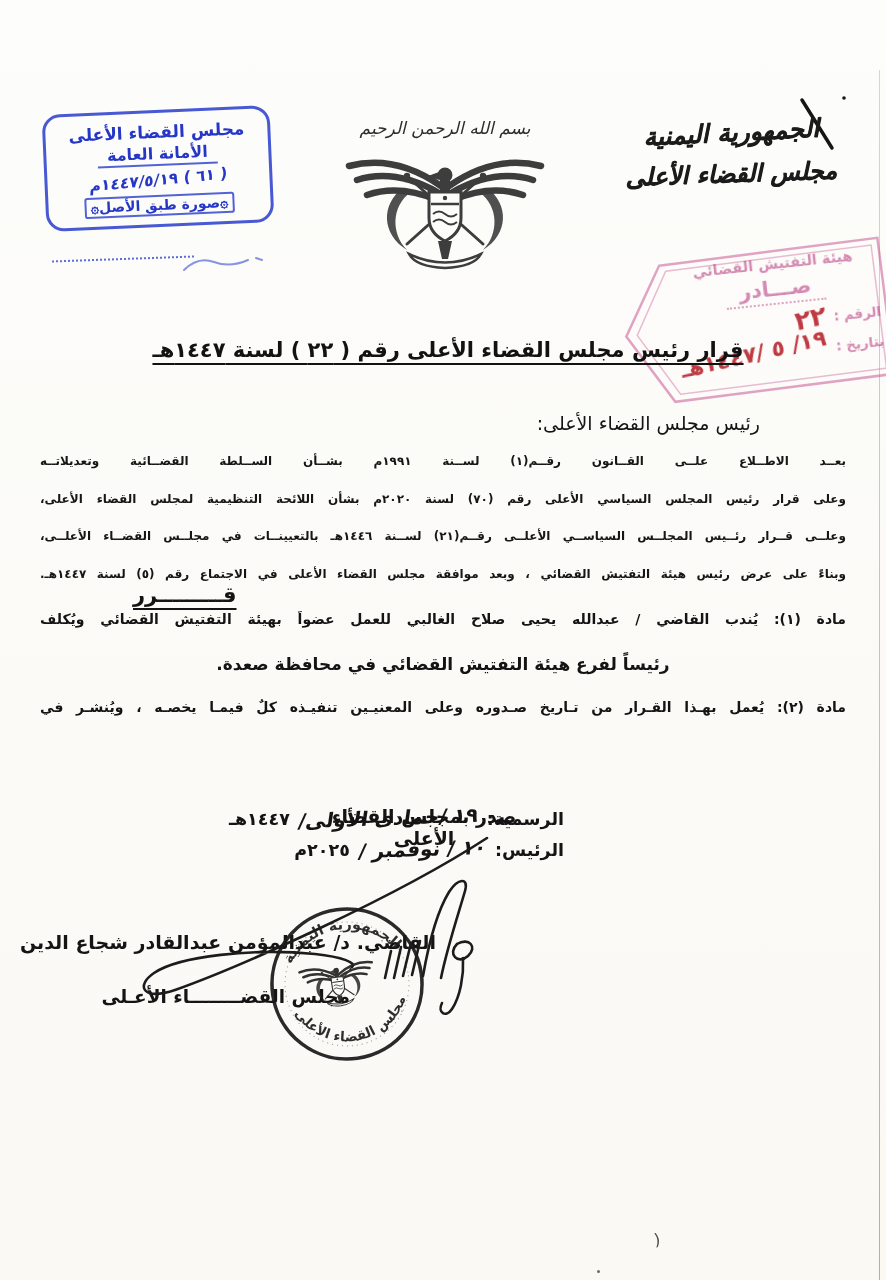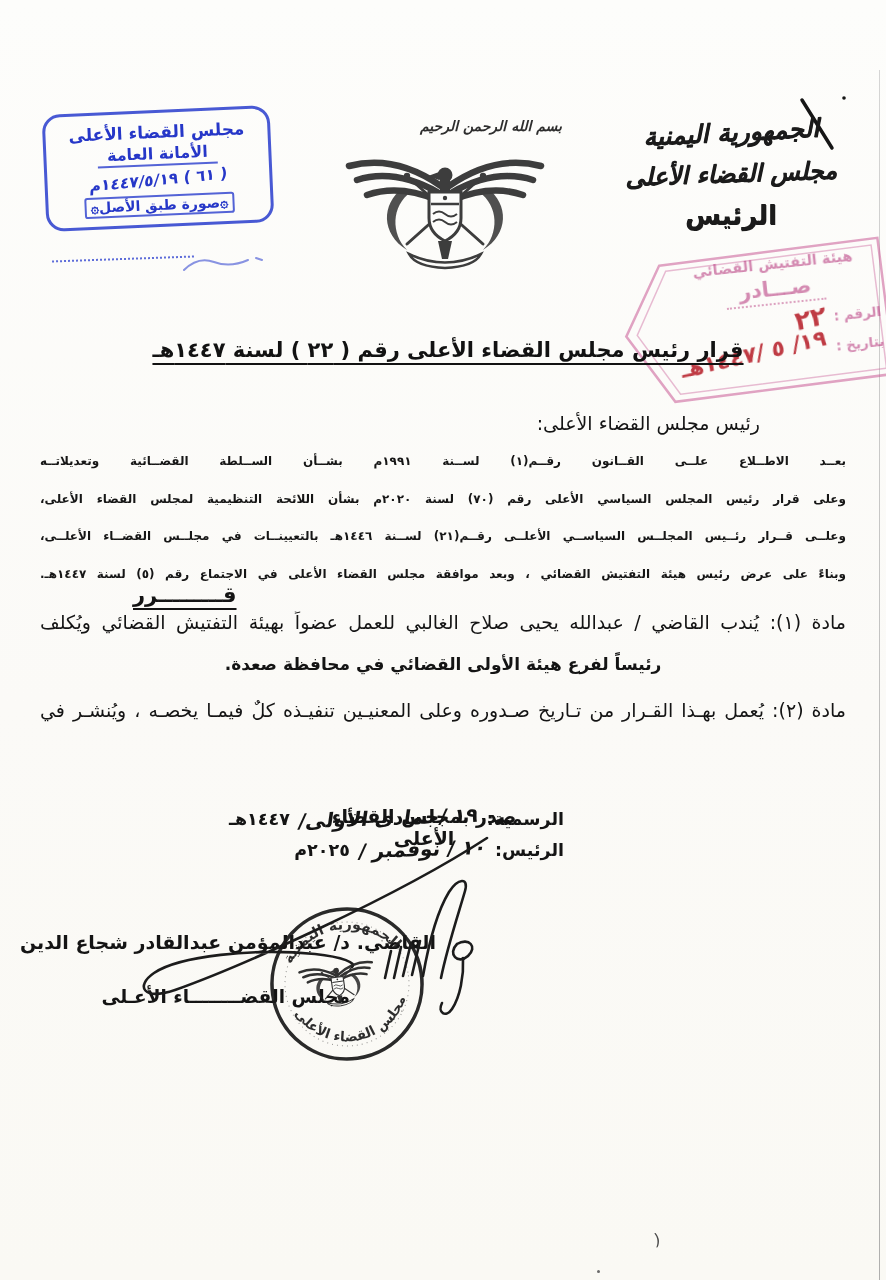--- a/index.html
+++ b/index.html
@@ -13,21 +13,21 @@
   .abs{position:absolute;}
   .rtl{direction:rtl;unicode-bidi:isolate;}
 
   
   .letterhead{right:30px;top:118px;width:250px;text-align:center;color:#1b1b1b;}
   .letterhead .lh1{font-size:25px;font-weight:bold;font-style:italic;transform:rotate(-3deg);text-shadow:.4px .4px 0 #1b1b1b;}
   .letterhead .lh2{font-size:24px;font-weight:bold;font-style:italic;margin-top:13px;transform:rotate(-2deg);text-shadow:.5px .5px 0 #1b1b1b;}
   .letterhead .lh3{font-size:26px;font-weight:bold;margin-top:12px;letter-spacing:3px;text-shadow:.5px .5px 0 #1b1b1b;}
 
   
-  .bismillah{left:328px;top:118px;width:234px;text-align:right;font-size:14px;font-weight:bold;font-style:italic;color:#2e2e2e;}
+  .bismillah{left:328px;top:118px;width:234px;text-align:center;font-size:17px;font-weight:normal;font-style:italic;color:#2e2e2e;}
   .eagle-svg{left:333px;top:146px;width:224px;height:130px;color:#3d3d3d;}
 
   
   .copy-stamp{
     left:44px;top:110px;width:214px;transform:rotate(-2.5deg);
     border:3.5px solid rgba(40,60,205,.85);border-radius:18px;
     padding:9px 4px 8px;text-align:center;color:#2637c8;
   }
   .copy-stamp .cs1{font-size:17px;font-weight:bold;}
   .copy-stamp .cs2{font-size:16px;font-weight:bold;display:inline-block;border-bottom:2px solid rgba(40,60,205,.8);padding:0 10px 1px;margin-top:2px;}
@@ -48,21 +48,21 @@
   .hand-red.date{font-size:22px;letter-spacing:1px;}
 
   
   .title-block{left:128px;top:331px;width:640px;text-align:center;font-size:21px;font-weight:bold;line-height:1.85;color:#121212;}
   .title-block .uline{text-decoration:underline;text-decoration-thickness:2px;text-underline-offset:6px;white-space:nowrap;}
   .salutation{right:126px;top:412px;font-size:19px;font-weight:normal;}
   .preamble{left:40px;top:443px;width:806px;font-size:12px;font-weight:bold;color:#161616;}
   .preamble div{height:37.5px;line-height:37.5px;text-align:justify;text-align-last:justify;overflow:hidden;}
   .decree-word{left:133px;top:583px;width:620px;text-align:left;font-size:21px;font-weight:bold;}
   .decree-word span{text-decoration:underline;text-decoration-thickness:2px;text-underline-offset:6px;}
-  .art-just{left:40px;width:806px;font-size:19px;font-weight:normal;text-align:justify;text-align-last:justify;height:30px;overflow:hidden;}
+  .art-just{left:40px;width:806px;font-size:14px;font-weight:bold;text-align:justify;text-align-last:justify;height:30px;overflow:hidden;}
   .art-center{left:40px;width:806px;font-size:17px;font-weight:bold;text-align:center;}
 
   
   .issued-heading{left:318px;top:805px;width:212px;text-align:center;font-size:19px;font-weight:bold;}
   .date-line{right:322px;font-size:17.5px;font-weight:bold;white-space:nowrap;}
   .hand{font-size:20px;font-weight:600;display:inline-block;transform:skewX(-10deg) rotate(-2deg);margin:0 3px;}
 
   
   .sig-svg{left:55px;top:826px;width:470px;height:205px;z-index:4;}
   .sig-name{left:48px;top:931px;width:388px;font-size:19px;font-weight:bold;text-align:left;white-space:nowrap;z-index:2;}
@@ -123,21 +123,20 @@
   <div class="abs scan-edge"></div>
 
   <svg class="abs pen-stroke" viewBox="0 0 64 64">
     <line x1="10" y1="8" x2="40" y2="56" stroke="#161616" stroke-width="3.5" stroke-linecap="round"></line>
     <circle cx="52" cy="6" r="1.8" fill="#161616"></circle>
   </svg>
 
   <div class="abs letterhead rtl">
     <div class="lh1">الجمهورية اليمنية</div>
     <div class="lh2">مجلس القضاء الأعلى</div>
-    <div class="lh3">الرئيس</div>
   </div>
 
   <div class="abs bismillah rtl">بسم الله الرحمن الرحيم</div>
   <svg class="abs eagle-svg" viewBox="0 0 200 130">
     <use href="#emblem"></use>
   </svg>
 
   <div class="abs copy-stamp rtl">
     <div class="cs1">مجلس القضاء الأعلى</div>
     <div><span class="cs2">الأمانة العامة</span></div>
@@ -182,21 +181,21 @@
     <div>وعلى قرار رئيس المجلس السياسي الأعلى رقم (٧٠) لسنة ٢٠٢٠م بشأن اللائحة التنظيمية لمجلس القضاء الأعلى،</div>
     <div>وعلــى قــرار رئــيس المجلــس السياســي الأعلــى رقــم(٢١) لســنة ١٤٤٦هـ بالتعيينــات في مجلــس القضــاء الأعلــى،</div>
     <div>وبناءً على عرض رئيس هيئة التفتيش القضائي ، وبعد موافقة مجلس القضاء الأعلى في الاجتماع رقم (٥) لسنة ١٤٤٧هـ.</div>
   </div>
 
   <div class="abs decree-word rtl">
     <span>قـــــــــرر</span>
   </div>
 
   <div class="abs art-just rtl" style="top:611px">مادة (١): يُندب القاضي / عبدالله يحيى صلاح الغالبي للعمل عضواً بهيئة التفتيش القضائي ويُكلف</div>
-  <div class="abs art-center rtl" style="top:654px">رئيساً لفرع هيئة الأولى القضائي في محافظة صعدة.</div>
+  <div class="abs art-center rtl" style="top:654px">رئيساً لفرع هيئة التفتيش القضائي في محافظة صعدة.</div>
   <div class="abs art-just rtl" style="top:699px">مادة (٢): يُعمل بهـذا القـرار من تـاريخ صـدوره وعلى المعنيـين تنفيـذه كلٌ فيمـا يخصـه ، ويُنشـر في</div>
 
   <div class="abs issued-heading rtl">صدر بمجلس القضاء الأعلى</div>
   <div class="abs date-line rtl" style="top:806px">
     <span>الرسمية:</span>
     <span class="hand">١٩ /جمادى الأولى/</span>
     <span>١٤٤٧هـ</span>
   </div>
   <div class="abs date-line rtl" style="top:837px">
     <span>الرئيس:</span>

